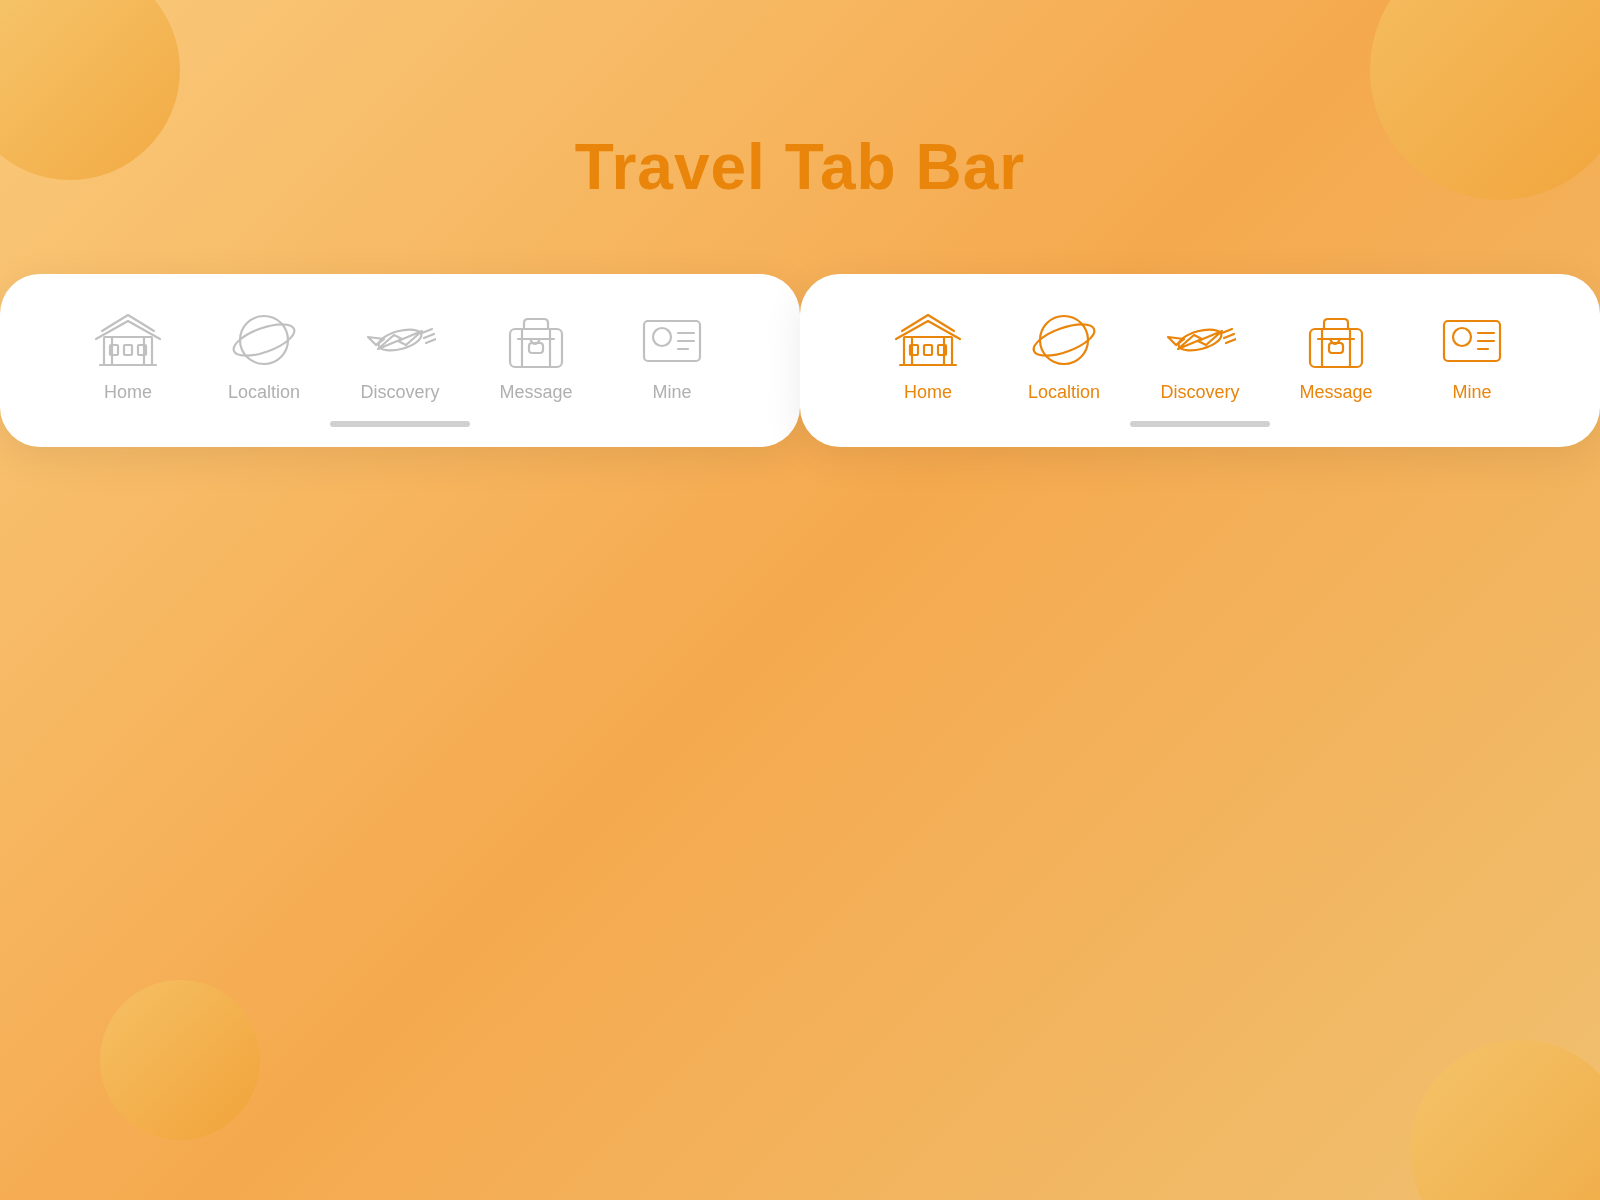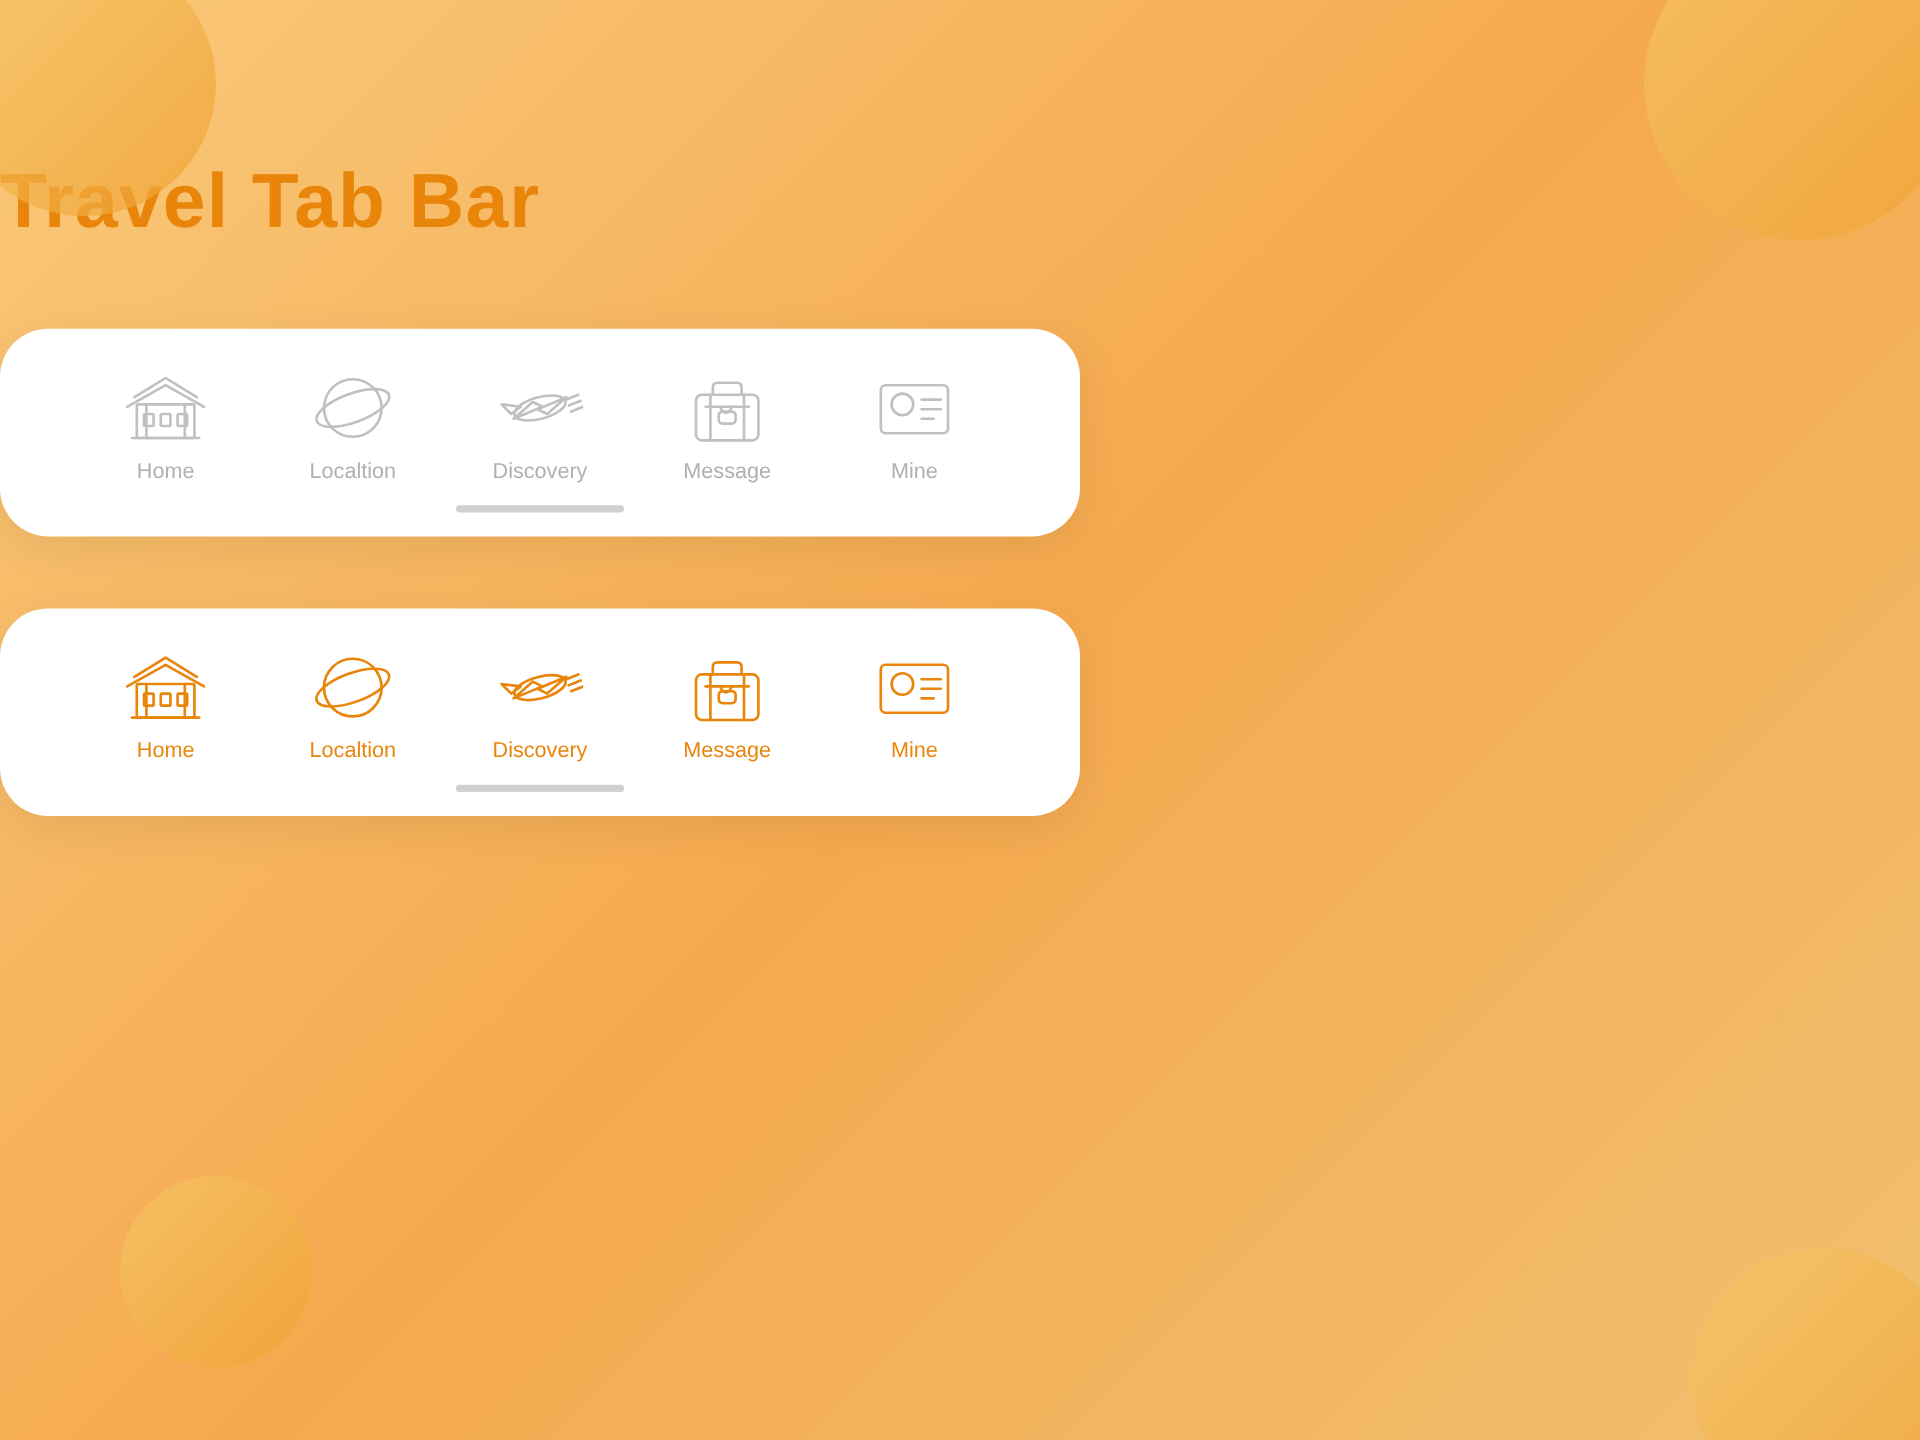--- a/index.html
+++ b/index.html
@@ -32,33 +32,32 @@
       width: 160px; height: 160px;
       bottom: 60px; left: 100px;
     }
     .circle-bottom-right {
       width: 220px; height: 220px;
       bottom: -60px; right: -30px;
     }
 
     
     .page-title {
-      text-align: left;
+      text-align: center;
       padding-top: 130px;
       font-size: 64px;
       font-weight: 800;
       color: #e8850a;
       letter-spacing: 1px;
     }
 
     
     .tab-bars-container {
       display: flex;
-      flex-direction: column;
-      gap: 60px;
+      flex-direction: row;
       margin-top: 70px;
     }
 
     
     .tab-bar {
       width: 900px;
       background: white;
       border-radius: 40px;
       padding: 30px 60px 20px 60px;
       box-shadow: 0 10px 40px rgba(0,0,0,0.08);

